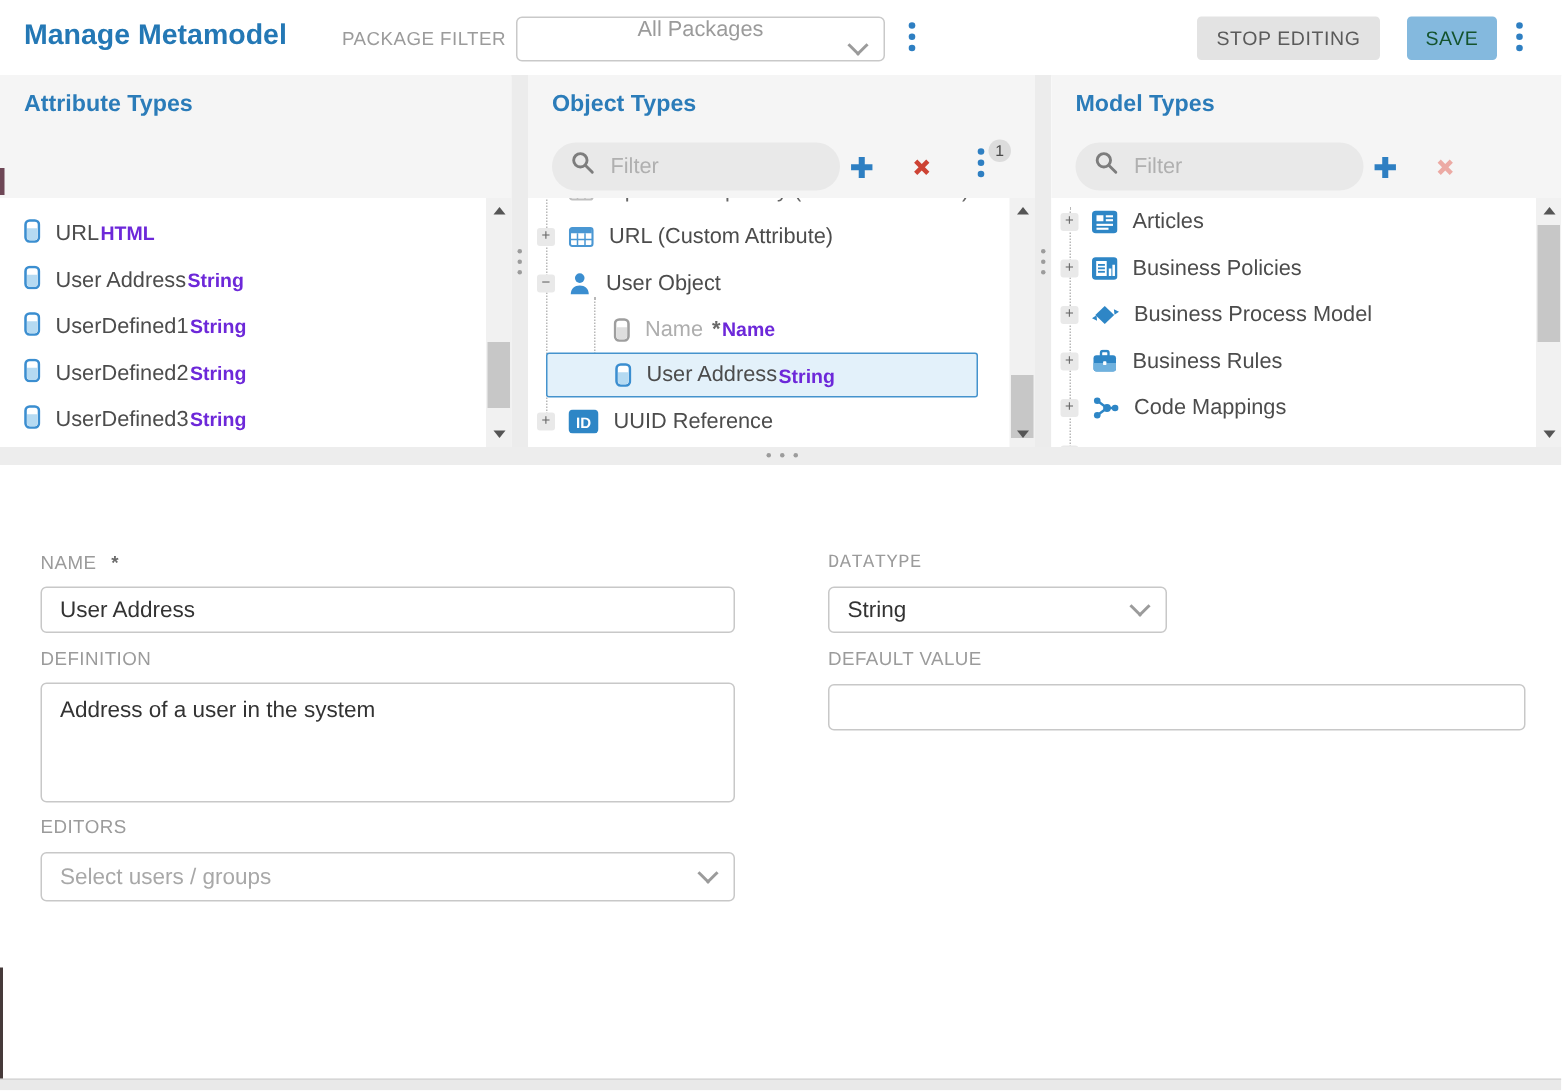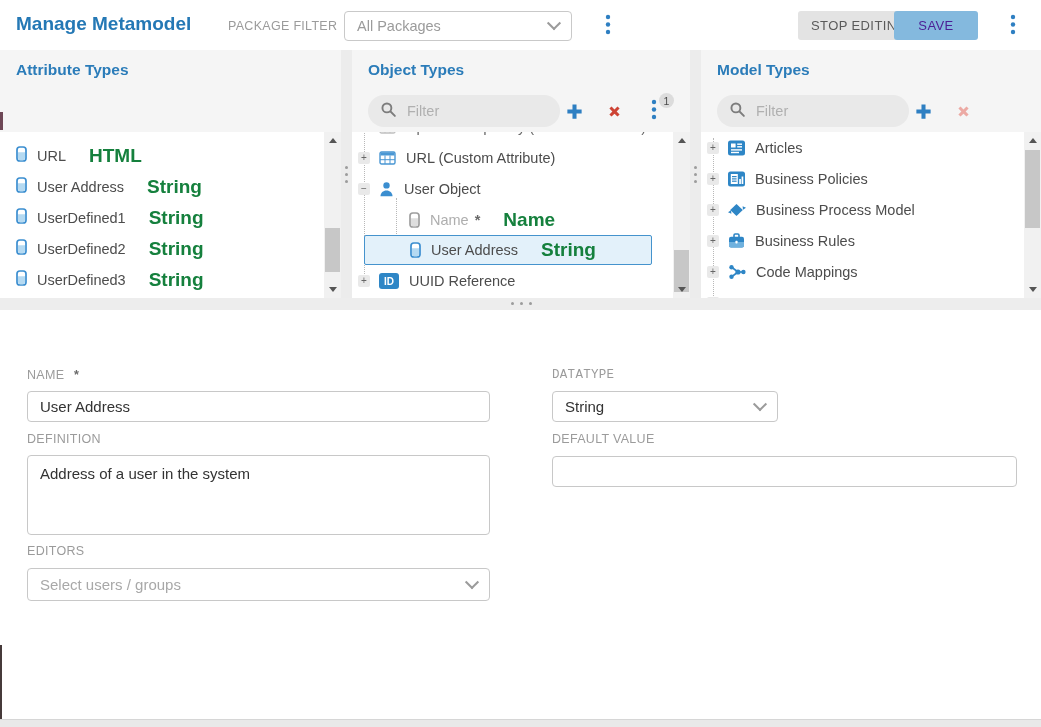--- a/index.html
+++ b/index.html
@@ -7,43 +7,43 @@
        font-family:"Liberation Sans","DejaVu Sans",sans-serif;color:#4c4c4c;background:#fff;}
   
   .topbar{position:absolute;left:0;top:0;width:1041px;height:50px;background:#fff;border-bottom:1px solid #e8e8e8;}
   .app-title{position:absolute;left:16px;top:13px;font-size:19px;font-weight:bold;color:#2478b5;}
   .pf-label{position:absolute;left:228px;top:19px;font-size:12.5px;color:#9b9b9b;letter-spacing:.3px;}
   .select{box-sizing:border-box;background:#fff;border:1px solid #c9c9c9;border-radius:4px;
           display:flex;align-items:center;padding:0 12px;font-size:14.5px;color:#3f3f3f;position:absolute;}
   .select .chev{margin-left:auto;width:8px;height:8px;border-right:2px solid #9b9b9b;border-bottom:2px solid #9b9b9b;
                 transform:rotate(45deg) translate(-2px,-2px);}
   .select.ghost{color:#9b9b9b;}
-  .pf-select{left:344px;top:11px;width:228px;height:30px;}
+  .pf-select{left:344px;top:11px;width:246px;height:30px;flex-direction:column;}
   .kebab{position:absolute;cursor:pointer;}
   .btn{position:absolute;top:11px;height:29px;border-radius:3px;font-size:13px;display:flex;align-items:center;justify-content:center;letter-spacing:.4px;cursor:pointer;box-sizing:border-box;}
   .btn-stop{left:798px;width:122px;background:#e3e3e3;color:#5a5a5a;}
-  .btn-save{left:894px;width:84px;background:#84b9de;color:#4c1d95;}
+  .btn-save{left:938px;width:60px;background:#84b9de;color:#14532d;}
   
   .panes{position:absolute;left:0;top:50px;width:1041px;height:248px;}
   .panel{position:absolute;top:0;height:248px;background:#fff;}
   .panel-top{position:absolute;left:0;top:0;right:0;height:82px;background:#f5f5f5;}
   .panel-title{position:absolute;left:16px;top:11px;font-size:15.5px;font-weight:bold;color:#2b7cb9;}
   .filter-row{position:absolute;left:0;top:44px;right:0;height:34px;}
   .pill{position:absolute;left:16px;top:1px;width:192px;height:32px;background:#e9e9e9;border-radius:16px;
         display:flex;align-items:center;padding:0 12px;box-sizing:border-box;}
   .pill input{border:none;background:transparent;outline:none;font-family:inherit;font-size:14.5px;color:#555;width:130px;margin-left:8px;}
   .pill input::placeholder{color:#b0b0b0;}
   .tool{position:absolute;top:6px;width:22px;height:22px;display:flex;align-items:center;justify-content:center;cursor:pointer;}
   .badge{position:absolute;right:-9px;top:-7px;width:15px;height:15px;border-radius:50%;background:#dcdcdc;
          color:#4a4a4a;font-size:10.5px;display:flex;align-items:center;justify-content:center;}
   .panel-body{position:absolute;left:0;top:82px;right:0;height:166px;background:#fff;overflow:hidden;}
   
   .row{height:31px;display:flex;align-items:center;padding-left:16px;font-size:14.5px;color:#4c4c4c;}
   .row .nm{margin-left:10px;}
-  .row .tp,.sub{margin-left:23px;font-size:19px;font-weight:bold;color:#15803d;}
+  .row .tp,.sub{margin-left:1px;font-size:13px;font-weight:bold;color:#6d28d9;}
   .req{margin-left:6px;color:#6a6a6a;font-weight:bold;}
   
   .trow{height:31px;display:flex;align-items:center;font-size:14.5px;color:#4c4c4c;position:relative;box-sizing:border-box;}
   .trow .expander{width:12px;height:12px;margin-left:6px;background:#e9e9e9;color:#666;font-size:10px;line-height:12px;
                   text-align:center;border-radius:2px;flex:0 0 auto;cursor:pointer;}
   .trow .ticon{margin-left:9px;flex:0 0 auto;display:flex;align-items:flex-start;}
   .trow .lbl{margin-left:10px;white-space:nowrap;}
   .trow.muted .lbl{color:#aeaeae;}
   .trow.depth1{padding-left:48px;}
   .trow.selected{background:#e3f1fa;border:1px solid #4593cd;border-radius:2px;height:30px;margin-right:21px;margin-left:12px;}

